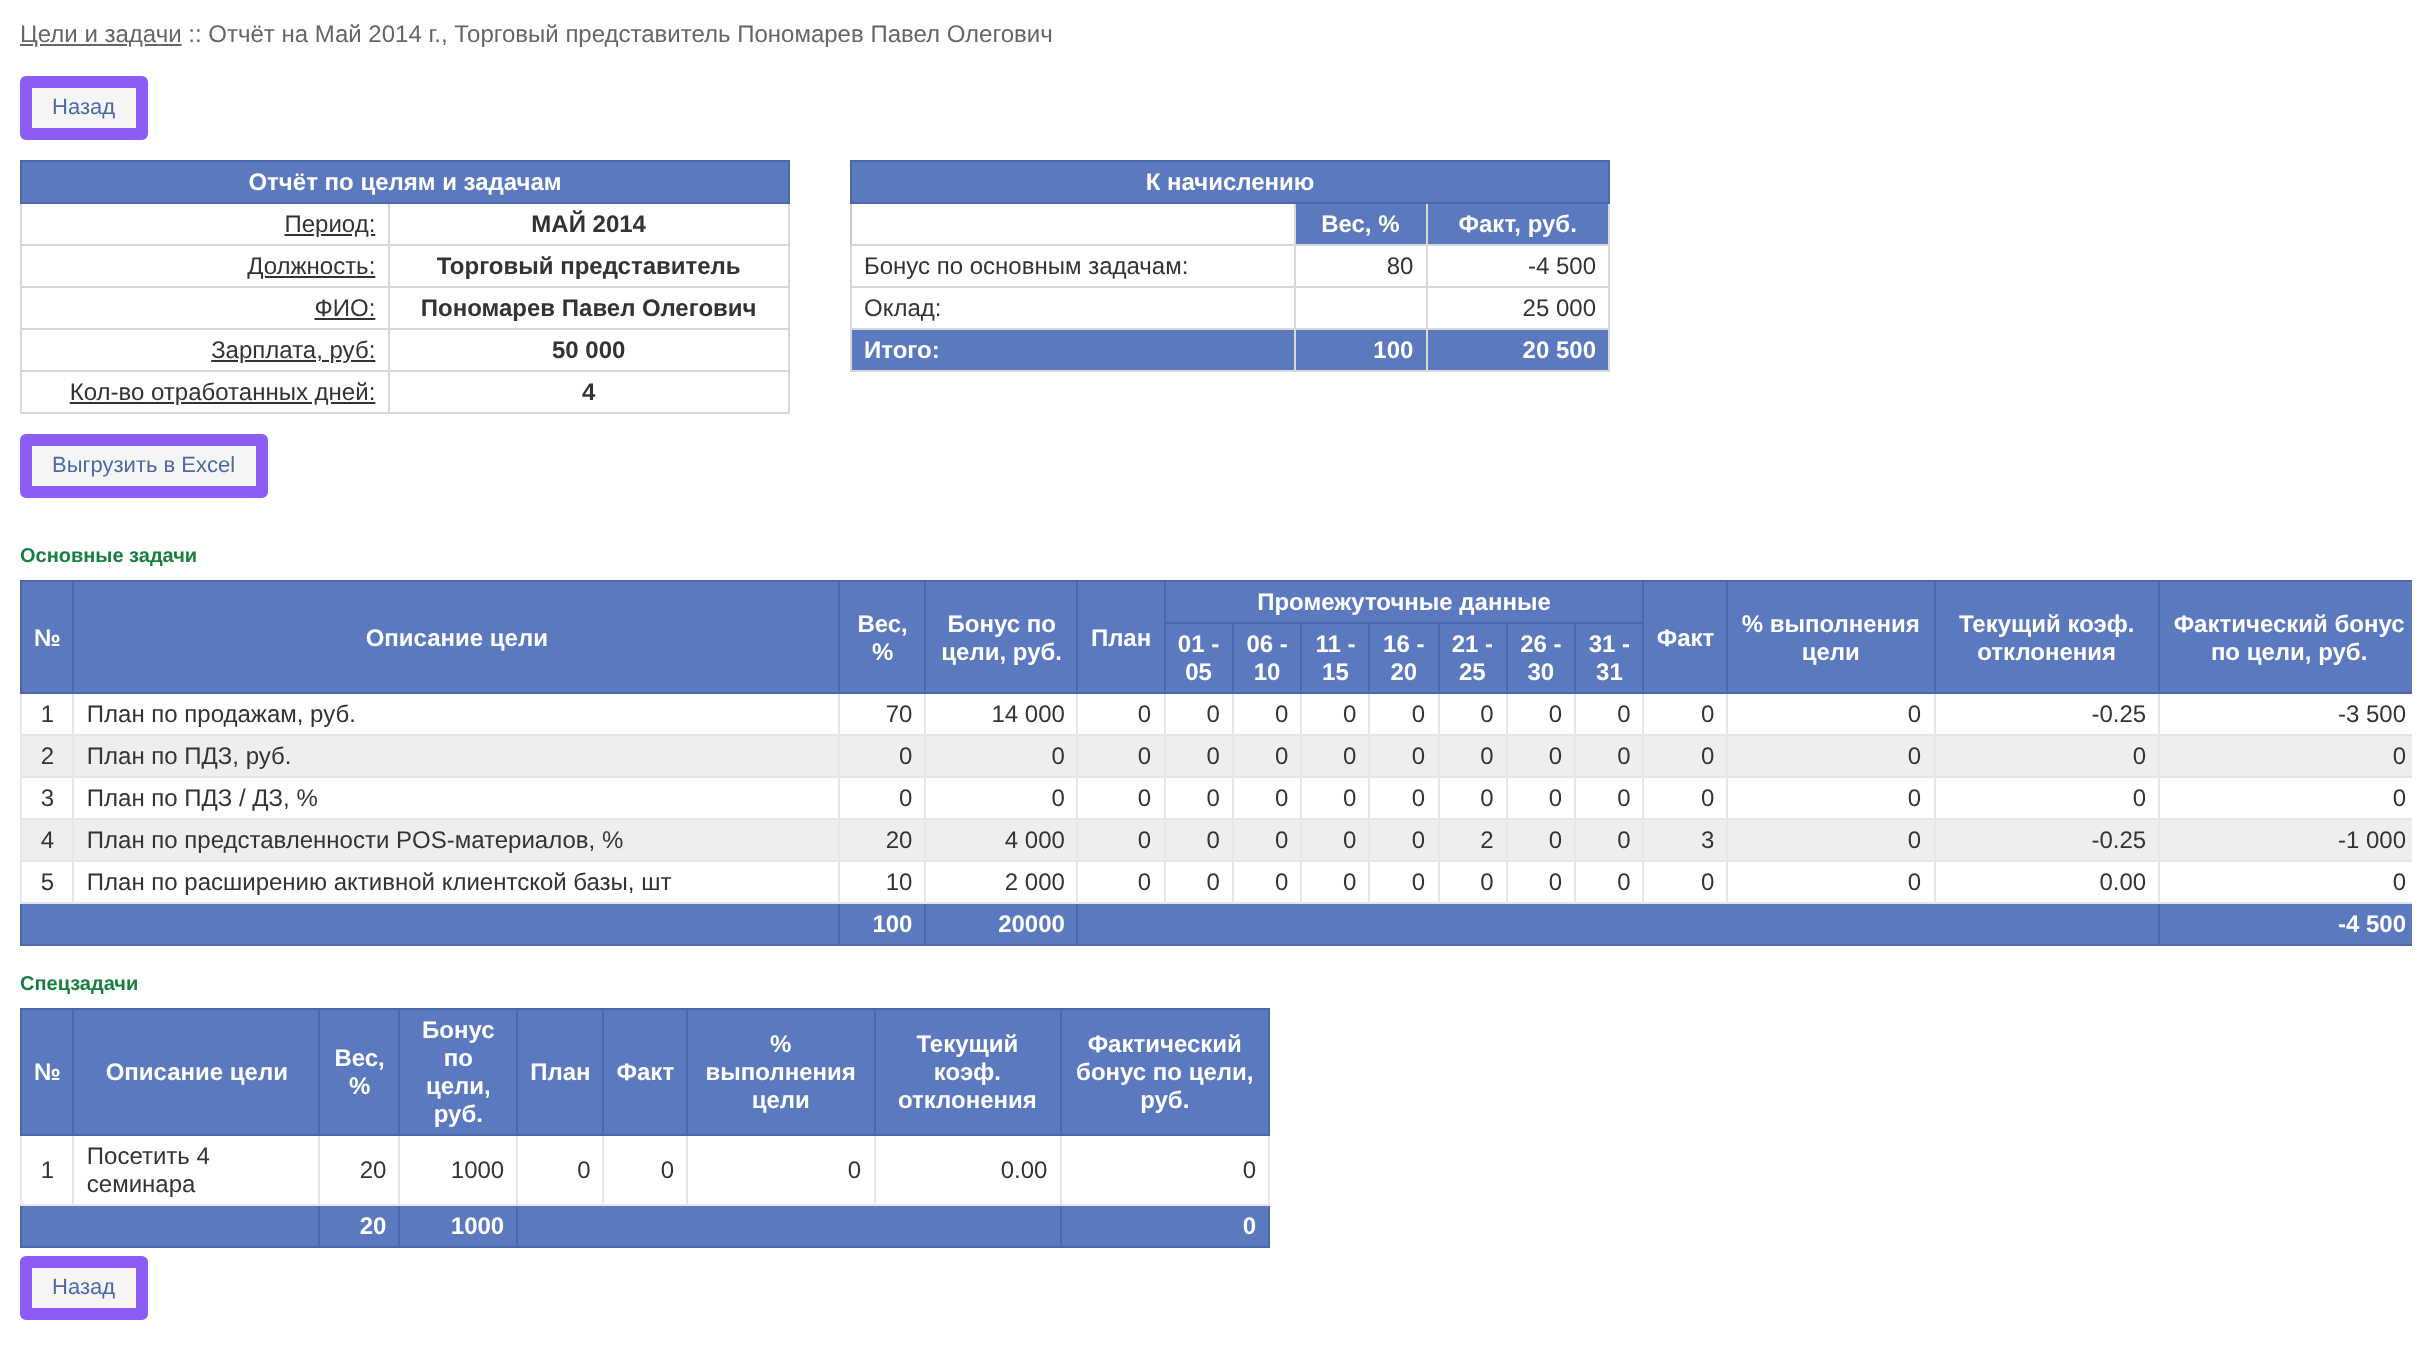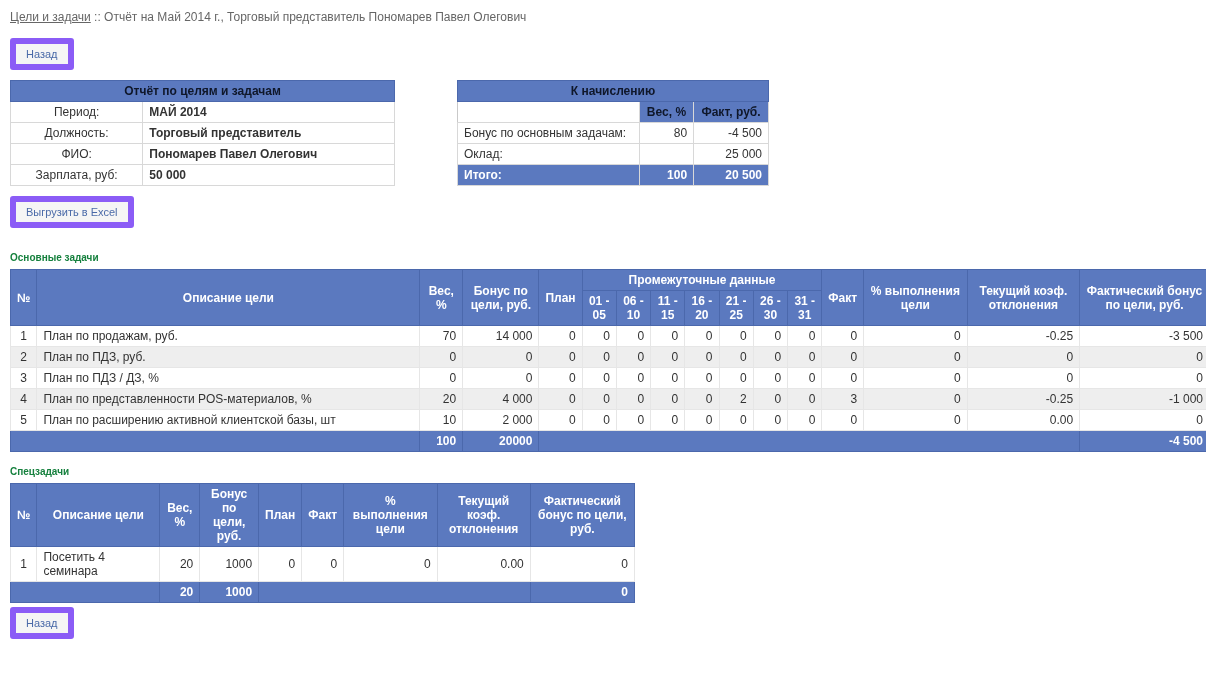--- a/index.html
+++ b/index.html
@@ -40,27 +40,27 @@
     border-collapse: collapse;
     border: 1px solid #c9c9c9;
   }
   th, td {
     padding: 3px 6px;
     font-size: 12px;
     border: 1px solid #e6e6e6;
   }
   .hdr {
     background: #5b79bf;
-    color: #0f172a;
+    color: #ffffff;
     font-weight: bold;
     text-align: center;
     border: 1px solid #4b68ac;
   }
-  .kv-label { text-align: center; }
-  .kv-val { text-align: left; font-weight: bold; }
+  .kv-label { text-align: right; text-decoration: underline; }
+  .kv-val { text-align: center; font-weight: bold; }
   .r { text-align: right; }
   .l { text-align: left; }
   .c { text-align: center; }
   h2.section {
     font-size: 10px;
     font-weight: bold;
     color: #15803d;
     margin: 14px 0 6px 0;
   }
   .main-tbl th {
@@ -73,21 +73,21 @@
   .stripe tr:nth-child(odd) td { background: #fff; }
   .stripe tr:nth-child(even) td { background: #eeeeee; }
   .sum-row td {
     background: #5b79bf !important;
     color: #fff;
     font-weight: bold;
     border: 1px solid #4b68ac;
   }
   .info-tbl { width: 385px; }
   .info-tbl td { border: 1px solid #d8d8d8; }
-  .payout-tbl { width: 312px; margin-left: 32px; }
+  .payout-tbl { width: 380px; }
   .payout-tbl td { border: 1px solid #d8d8d8; }
   .main-wide { width: 1200px; }
   .spec-tbl { width: 625px; }
 </style>
 </head>
 <body>
 
 
 
 <div class="breadcrumb">
@@ -113,20 +113,24 @@
           <td class="kv-label">Должность:</td>
           <td class="kv-val">Торговый представитель</td>
         </tr>
         <tr>
           <td class="kv-label">ФИО:</td>
           <td class="kv-val">Пономарев Павел Олегович</td>
         </tr>
         <tr>
           <td class="kv-label">Зарплата, руб:</td>
           <td class="kv-val">50 000</td>
+        </tr>
+        <tr>
+          <td class="kv-label">Кол-во отработанных дней:</td>
+          <td class="kv-val">4</td>
         </tr>
       </tbody>
   </table>
 
   <table class="payout-tbl">
     <tbody>
         <tr>
           <th class="hdr" colspan="3">К начислению</th>
         </tr>
     <tr>

